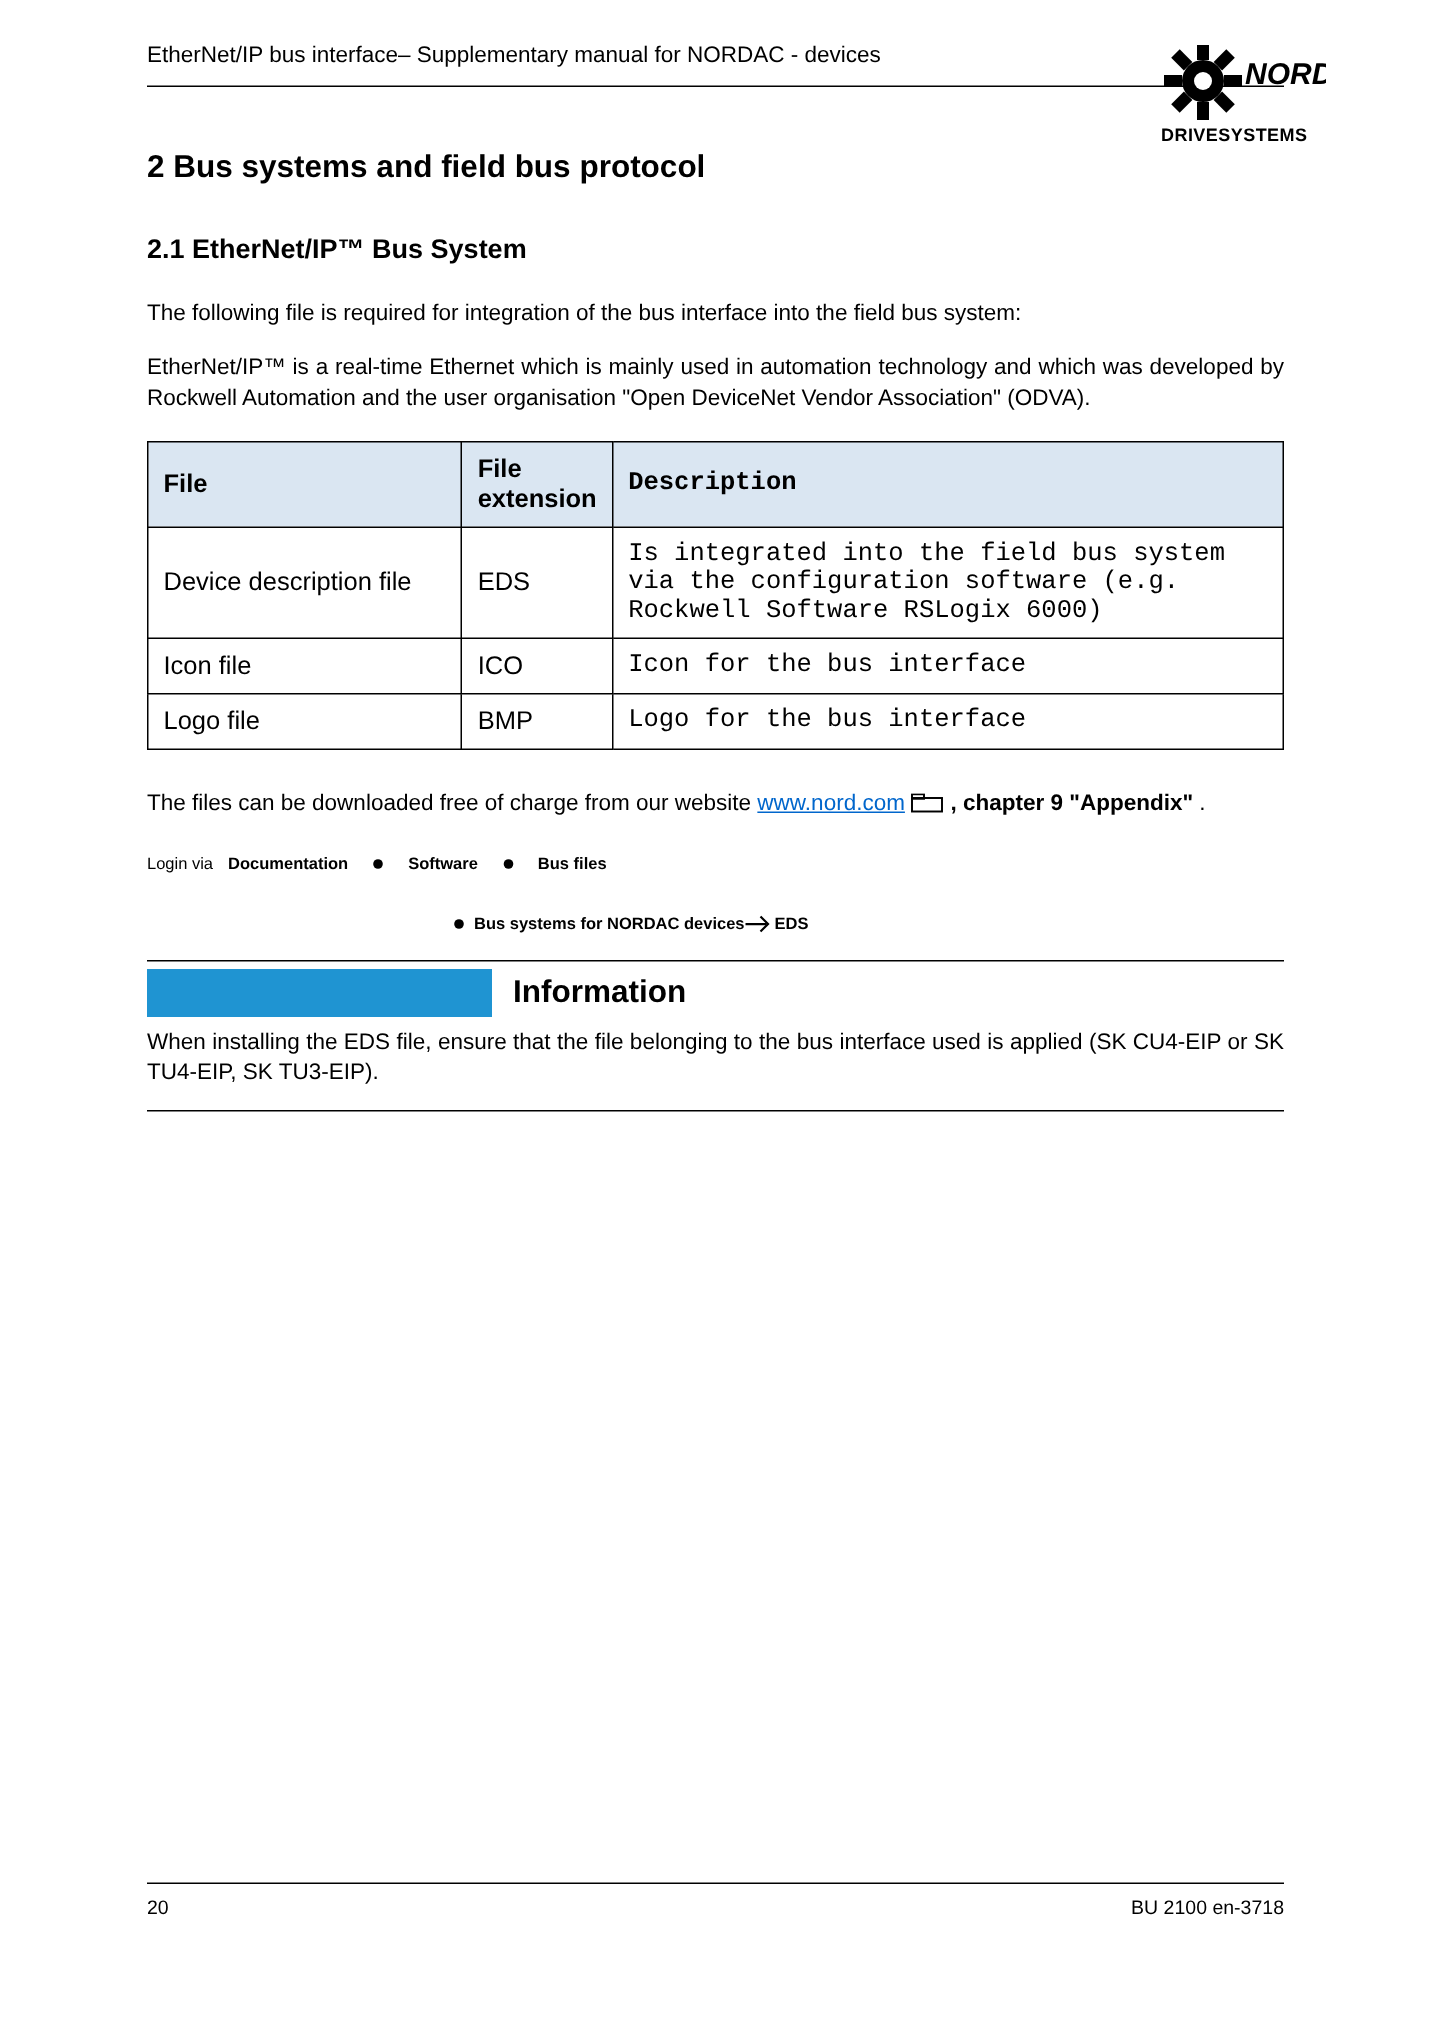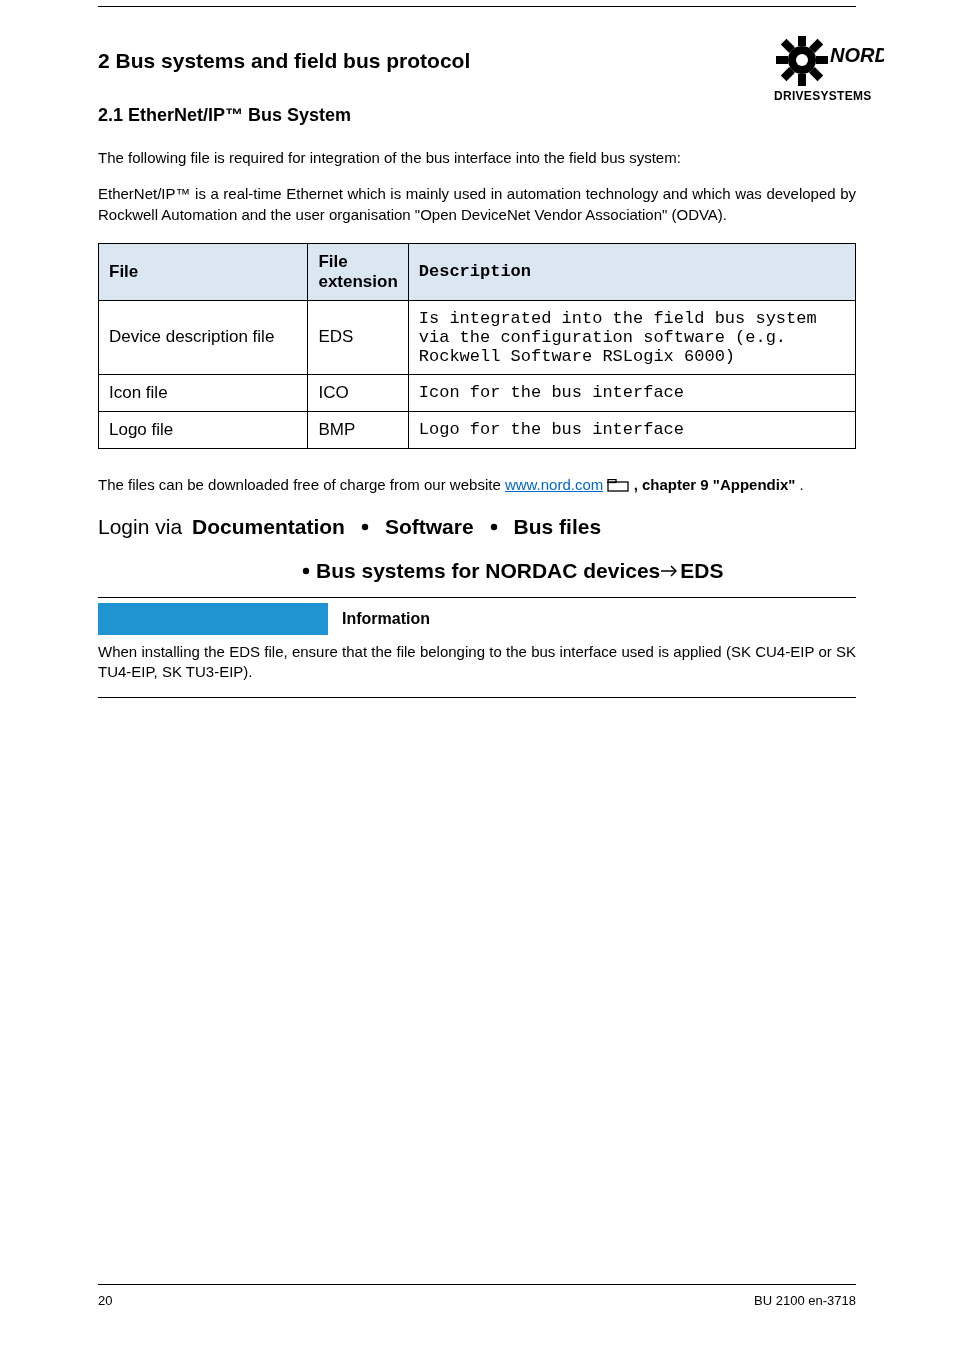--- a/index.html
+++ b/index.html
@@ -18,39 +18,45 @@
 
   table.file-table { width: 100%; border-collapse: collapse; margin-top: 18px; border: 1px solid #000; }
   table.file-table th, table.file-table td { border: 1px solid #000; padding: 8px 10px; font-size: 17px; vertical-align: middle; text-align: left; }
   table.file-table th { background: #dae6f2; font-weight: bold; }
   table.file-table th.col-file, table.file-table td.col-file { width: 28%; }
   table.file-table th.col-ext, table.file-table td.col-ext { width: 12%; }
   table.file-table th.col-desc, table.file-table td.col-desc { width: 60%; font-family: Liberation Mono, monospace; }
 
   .ref { color: #000; font-weight: bold; }
 
-  .login-line { display: flex; align-items: center; gap: 10px; margin-top: 20px; font-size: 21px; }
+  .login-line { display: flex; align-items: center; gap: 10px; margin-top: 20px; font-size: 11px; }
   .login-line .word { }
   .login-line svg { flex: 0 0 auto; }
 
   .info-box { margin-top: 14px; border-top: 1px solid #000; border-bottom: 1px solid #000; }
   .info-header { display: flex; align-items: center; gap: 14px; height: 42px; }
   .info-tab { background: #1f94d2; height: 32px; flex: 0 0 230px; }
-  .info-label { font-size: 16px; font-weight: bold; }
+  .info-label { font-size: 21px; font-weight: bold; }
   .info-body { font-size: 15px; line-height: 1.35; padding: 2px 0 14px 0; text-align: justify; }
 
-  .footer { position: absolute; left: 98px; right: 98px; bottom: 48px; }
+  .footer { position: absolute; left: 98px; right: 98px; bottom: 71px; }
   .footer-rule { height: 1px; background: #000; }
   .footer-row { display: flex; justify-content: space-between; font-size: 13px; margin-top: 8px; }
 </style>
 </head>
 <body>
 
 <div class="page">
 
+  <div class="header-line">
+    <div class="header-left">
+      <span class="header-title">EtherNet/IP bus interface </span>
+      <span class="header-title">– Supplementary manual for NORDAC - devices</span>
+    </div>
+  </div>
 
   <div class="logo-wrap">
     <svg width="112" height="72" viewBox="0 0 112 72">
 
       <g transform="translate(30,24)">
         <circle cx="0" cy="0" r="14" fill="#000"></circle>
         <g fill="#000">
           <rect x="-4" y="-26" width="8" height="12"></rect>
           <rect x="-4" y="14" width="8" height="12"></rect>
           <rect x="-26" y="-4" width="12" height="8"></rect>

